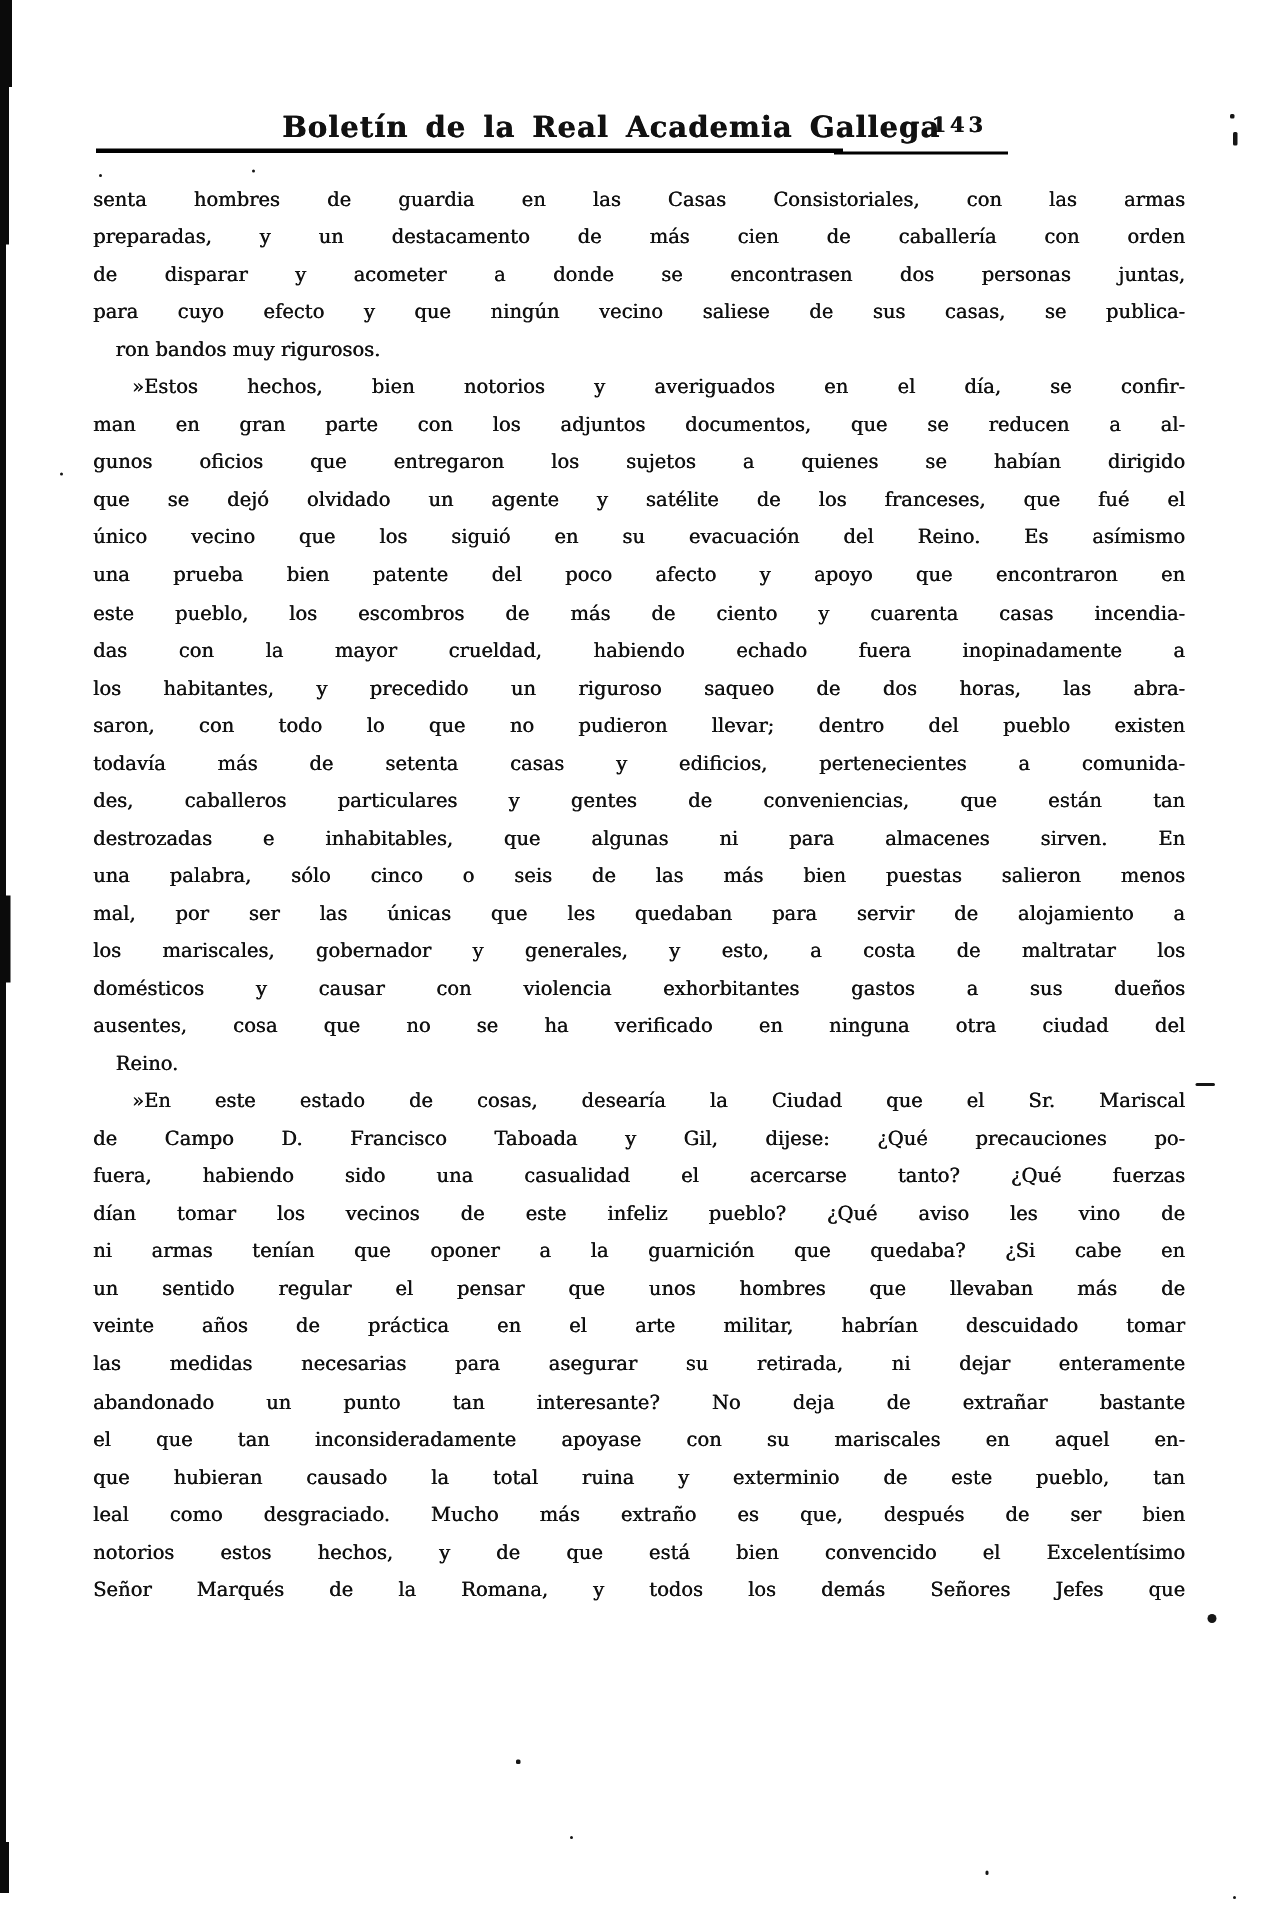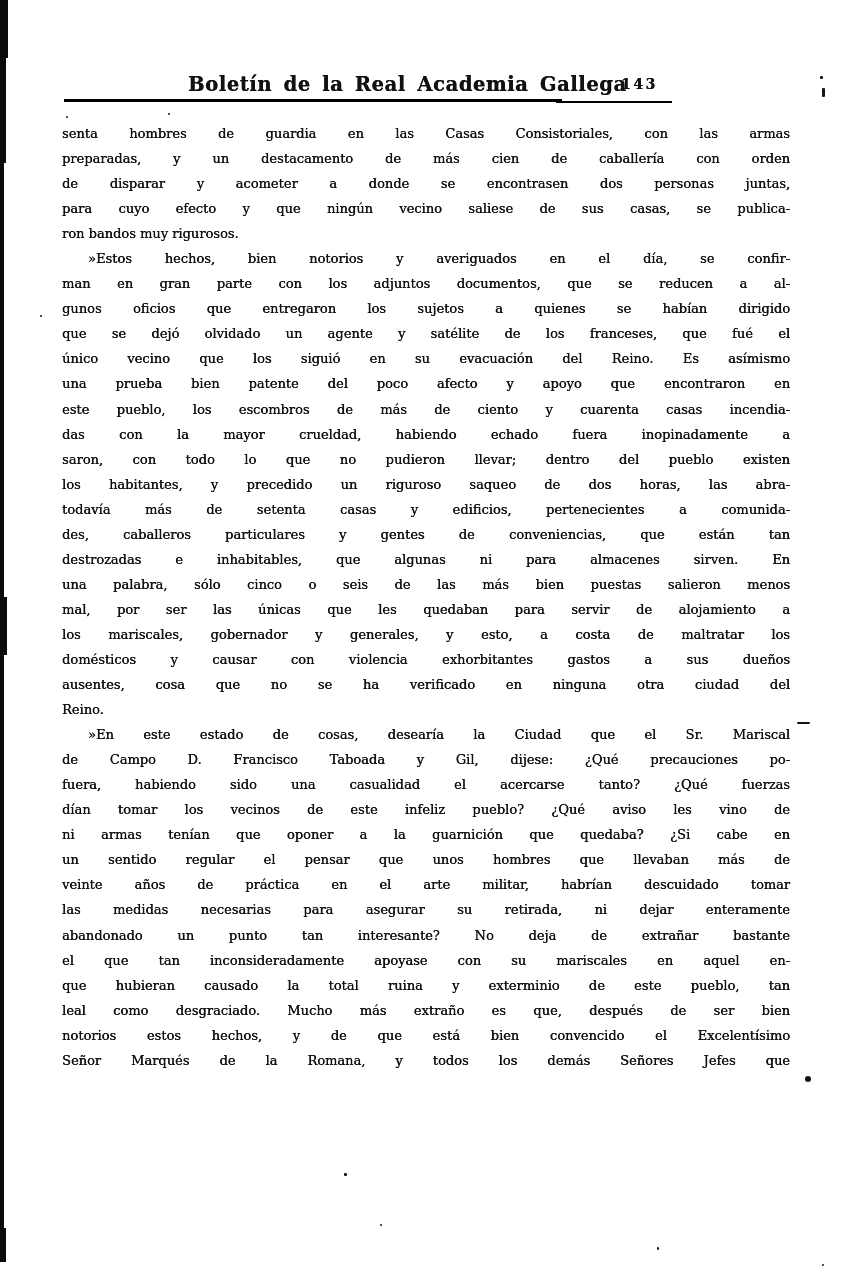--- a/index.html
+++ b/index.html
@@ -69,21 +69,21 @@
     font-size: 13px;
     line-height: 25.05px;
   }
   .line {
     height: 25.05px;
     text-align: justify;
     text-align-last: justify;
     white-space: normal;
     text-shadow: 0.3px 0 0 currentColor;
   }
-  .line.flush { text-align-last: left; }
+  .line.flush { text-align-last: left; margin-left: 15px; }
   .line.indent { padding-left: 26px; }
 </style>
 </head>
 <body>
 
 <div class="page" style="--ink: #111111; --paper: #ffffff;">
 
   <div class="edge-bar" style="left:0; top:0; width:4px;  height:1262px;"></div>
   <div class="edge-bar" style="left:0; top:0; width:8px;  height:58px;"></div>
   <div class="edge-bar" style="left:0; top:58px; width:6px; height:105px;"></div>
@@ -102,22 +102,22 @@
       <div class="line">para cuyo efecto y que ningún vecino saliese de sus casas, se publica-</div>
       <div class="line flush">ron bandos muy rigurosos.</div>
       <div class="line indent">»Estos hechos, bien notorios y averiguados en el día, se confir-</div>
       <div class="line">man en gran parte con los adjuntos documentos, que se reducen a al-</div>
       <div class="line">gunos oficios que entregaron los sujetos a quienes se habían dirigido</div>
       <div class="line">que se dejó olvidado un agente y satélite de los franceses, que fué el</div>
       <div class="line">único vecino que los siguió en su evacuación del Reino. Es asímismo</div>
       <div class="line">una prueba bien patente del poco afecto y apoyo que encontraron en</div>
       <div class="line">este pueblo, los escombros de más de ciento y cuarenta casas incendia-</div>
       <div class="line">das con la mayor crueldad, habiendo echado fuera inopinadamente a</div>
+      <div class="line">los habitantes, y precedido un riguroso saqueo de dos horas, las abra-</div>
       <div class="line">saron, con todo lo que no pudieron llevar; dentro del pueblo existen</div>
-      <div class="line">los habitantes, y precedido un riguroso saqueo de dos horas, las abra-</div>
       <div class="line">todavía más de setenta casas y edificios, pertenecientes a comunida-</div>
       <div class="line">des, caballeros particulares y gentes de conveniencias, que están tan</div>
       <div class="line">destrozadas e inhabitables, que algunas ni para almacenes sirven. En</div>
       <div class="line">una palabra, sólo cinco o seis de las más bien puestas salieron menos</div>
       <div class="line">mal, por ser las únicas que les quedaban para servir de alojamiento a</div>
       <div class="line">los mariscales, gobernador y generales, y esto, a costa de maltratar los</div>
       <div class="line">domésticos y causar con violencia exhorbitantes gastos a sus dueños</div>
       <div class="line">ausentes, cosa que no se ha verificado en ninguna otra ciudad del</div>
       <div class="line flush">Reino.</div>
       <div class="line indent">»En este estado de cosas, desearía la Ciudad que el Sr. Mariscal</div>

